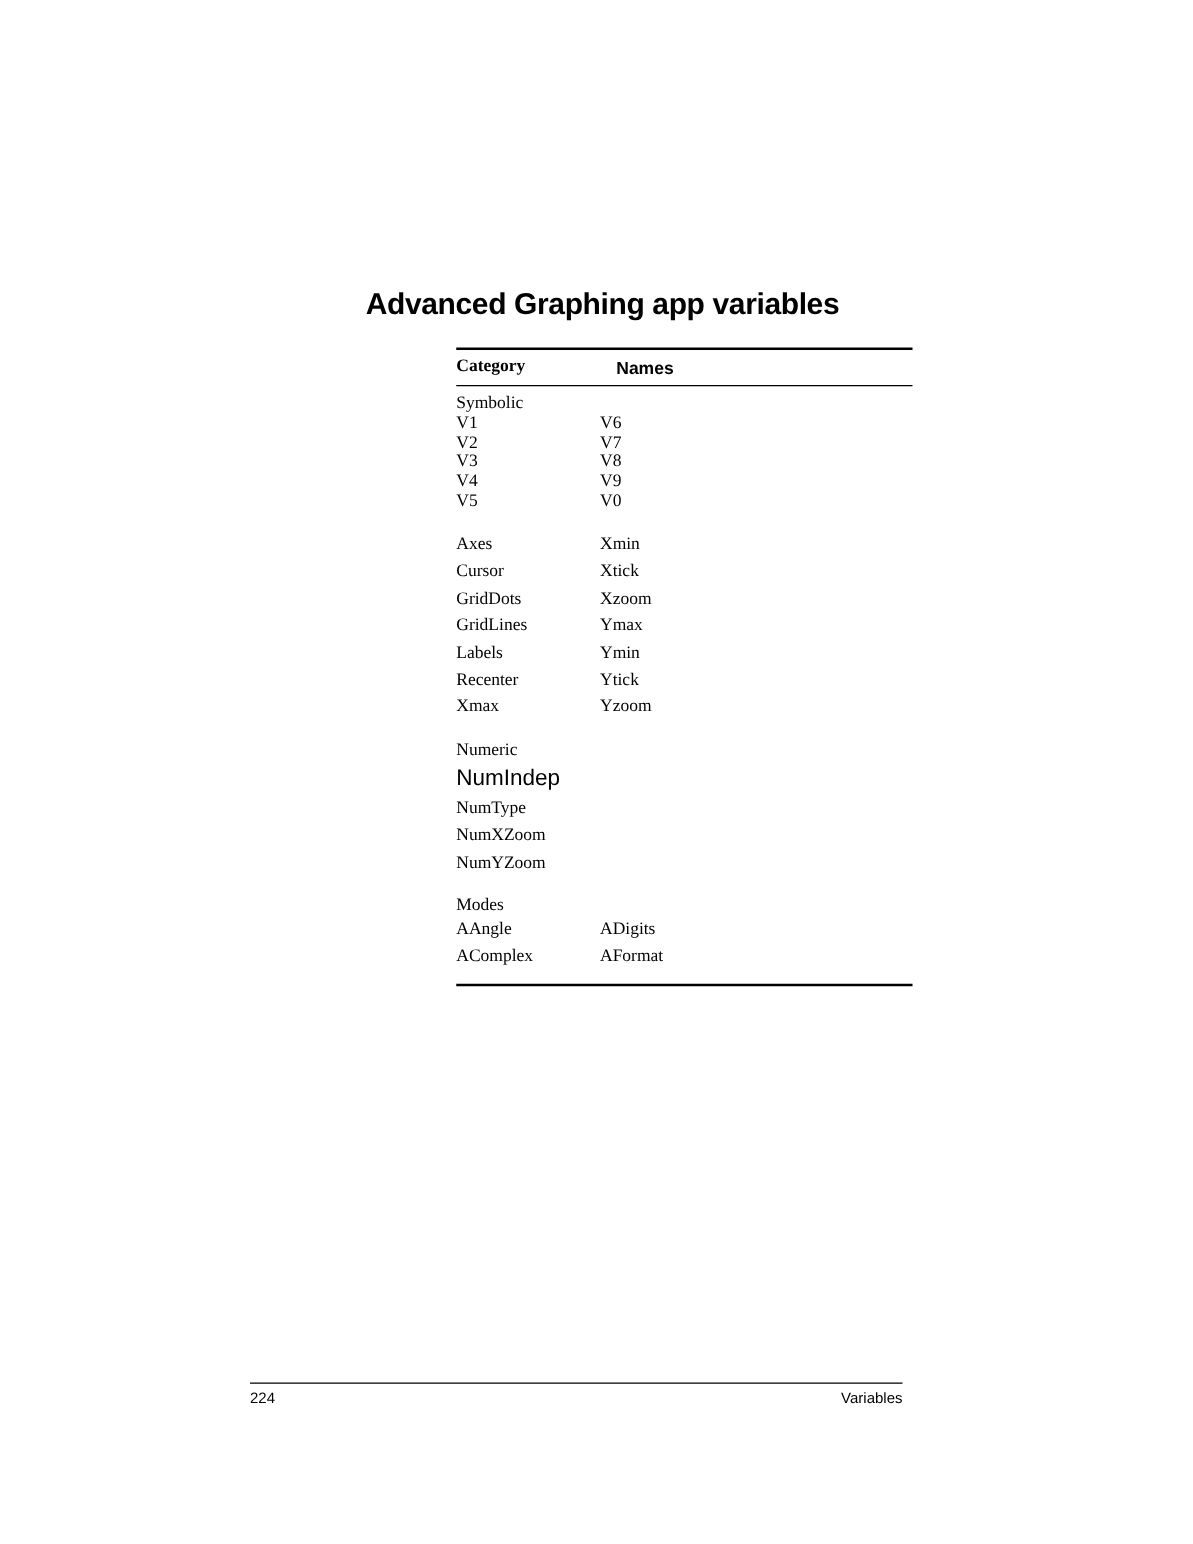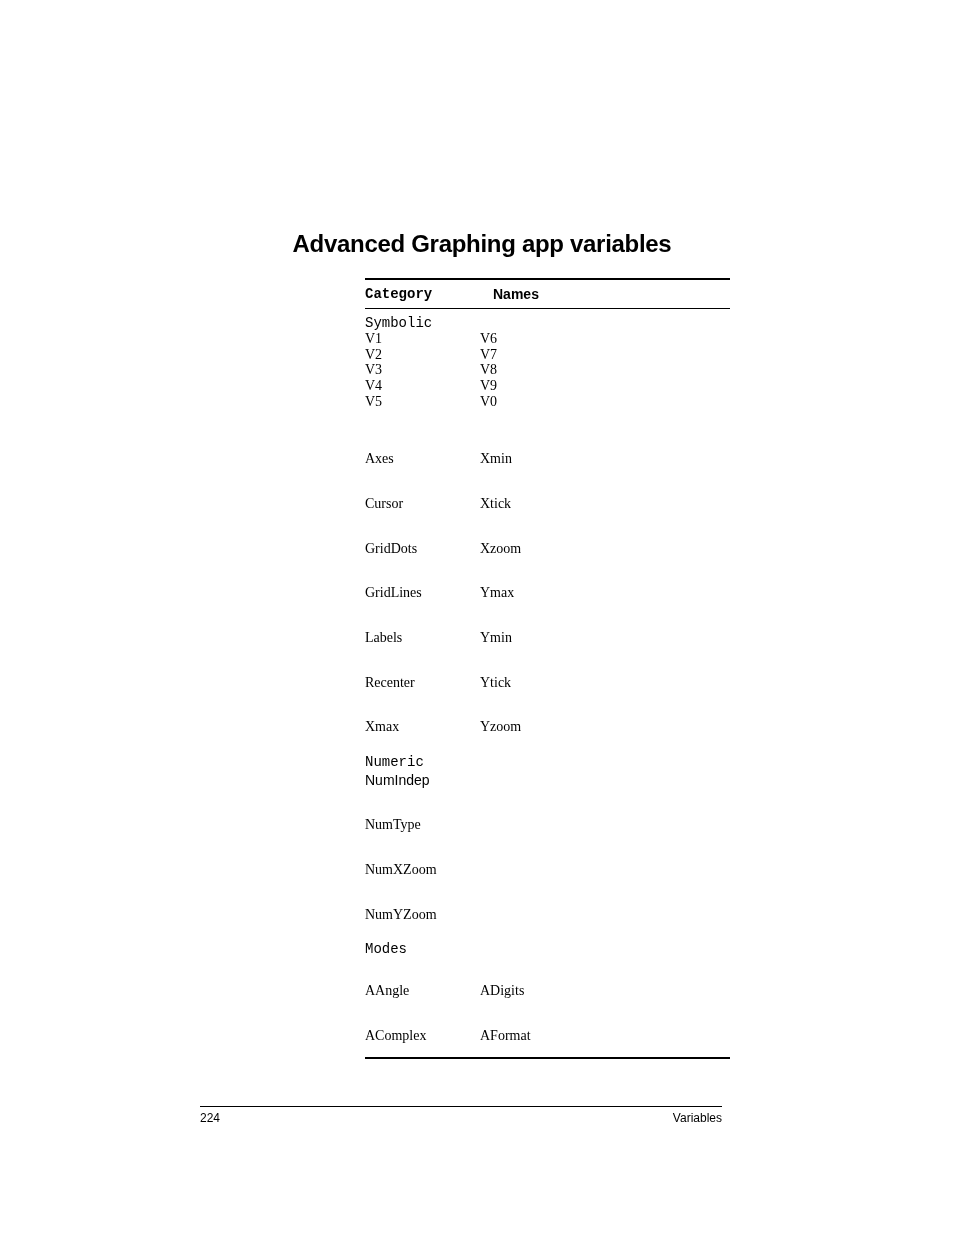--- a/index.html
+++ b/index.html
@@ -49,43 +49,43 @@
     }
     .thead-row .cat-col { width: 108px; }
     .thead-row .names-col { flex: 1; padding-left: 20px; }
     .row {
       display: flex;
       padding: 6px 0 10px 0;
       flex-direction: column;
     }
     .cat-col {
       width: 108px;
-      font-family: Liberation Mono, monospace;
+      font-family: Liberation Serif, serif;
       font-size: 14px;
       font-stretch: condensed;
     }
     .names-col {
       flex: 1;
       display: flex;
       gap: 0;
     }
     .names-subcol {
       width: 115px;
       display: flex;
       flex-direction: column;
     }
     .mono, .mono-tight {
       font-family: Liberation Serif, serif;
       font-size: 14px;
     }
-    .mono { line-height: 1.55; margin-top: 23px; }
+    .mono { line-height: 1.55; }
     .mono-tight { line-height: 1.12; }
     .sans {
       font-family: "Arial Narrow", Arial, sans-serif;
-      font-size: 14px;
+      font-size: 18px;
       line-height: 1.5;
       font-stretch: condensed;
     }
     .footer {
       position: absolute;
       left: 200px;
       right: 232px;
       bottom: 110px;
       border-top: 1px solid #000;
       padding-top: 4px;

